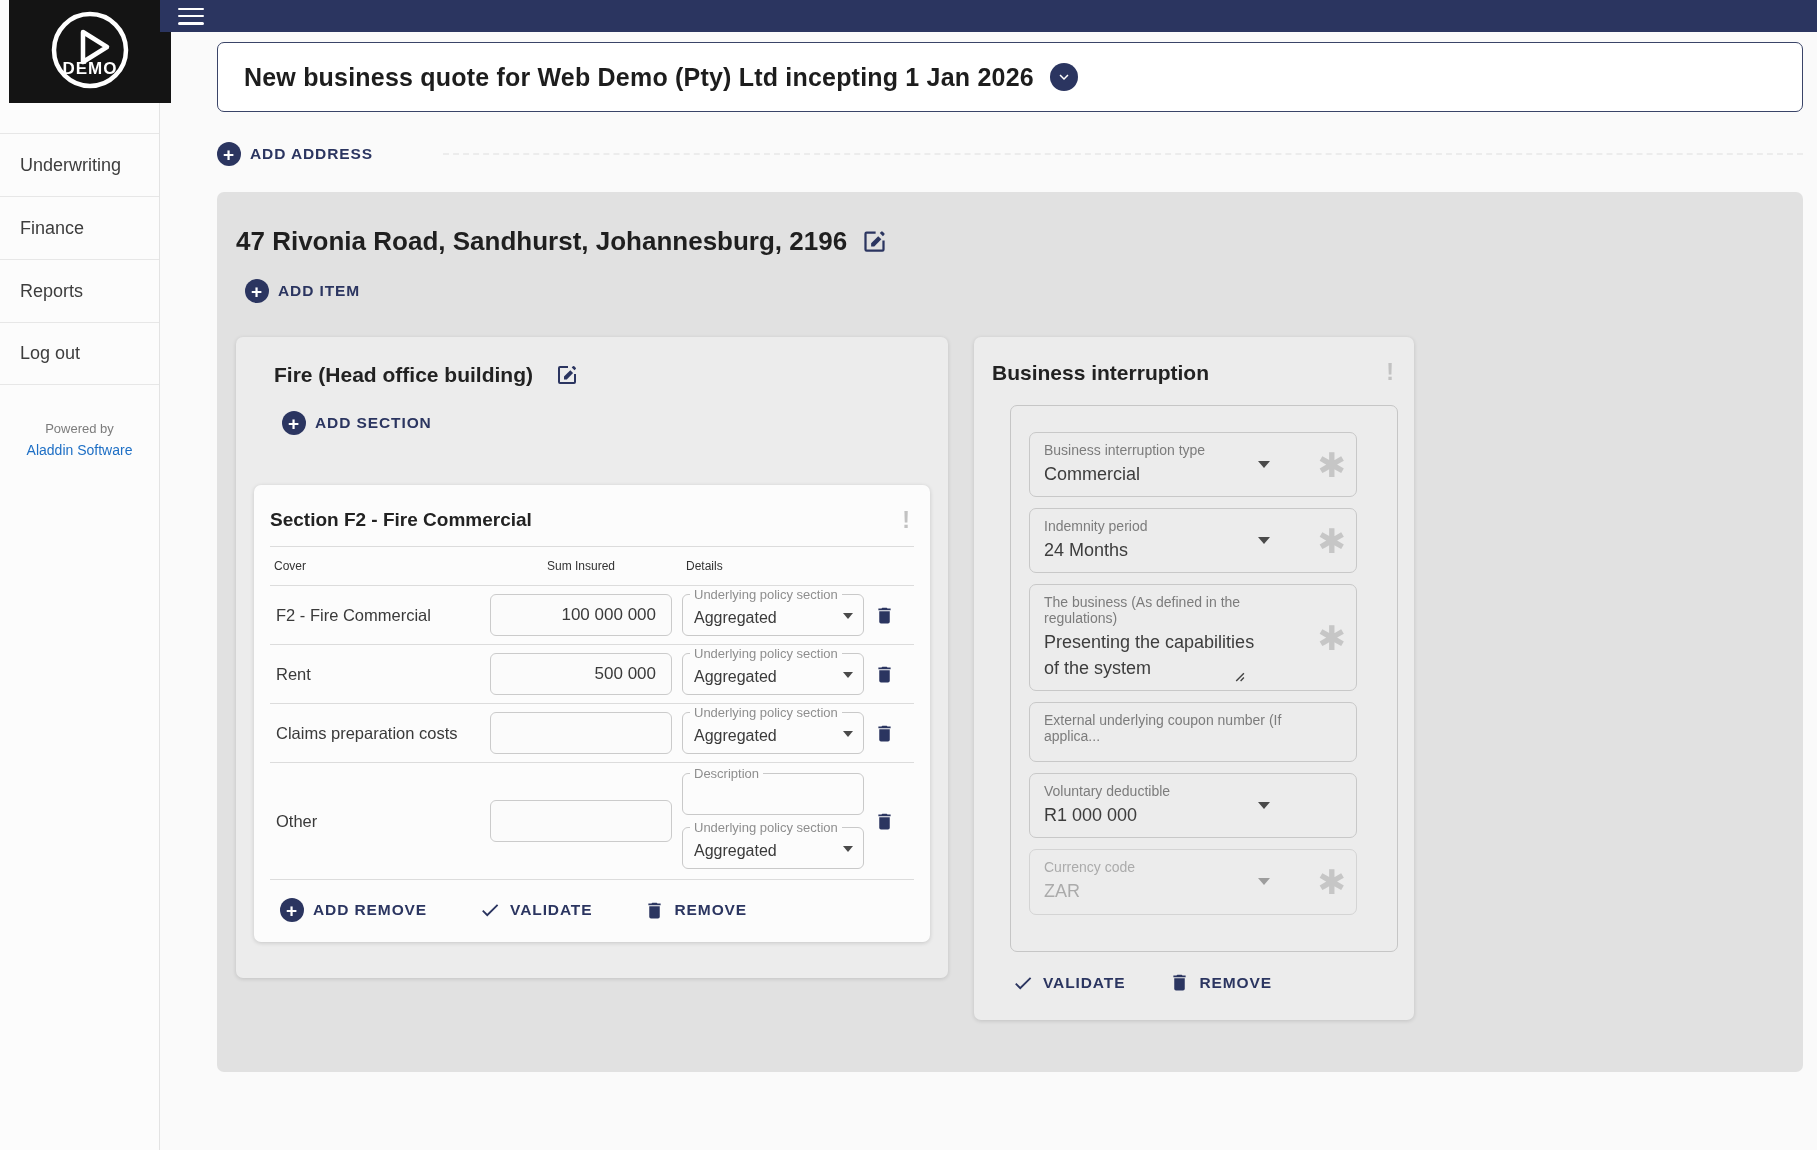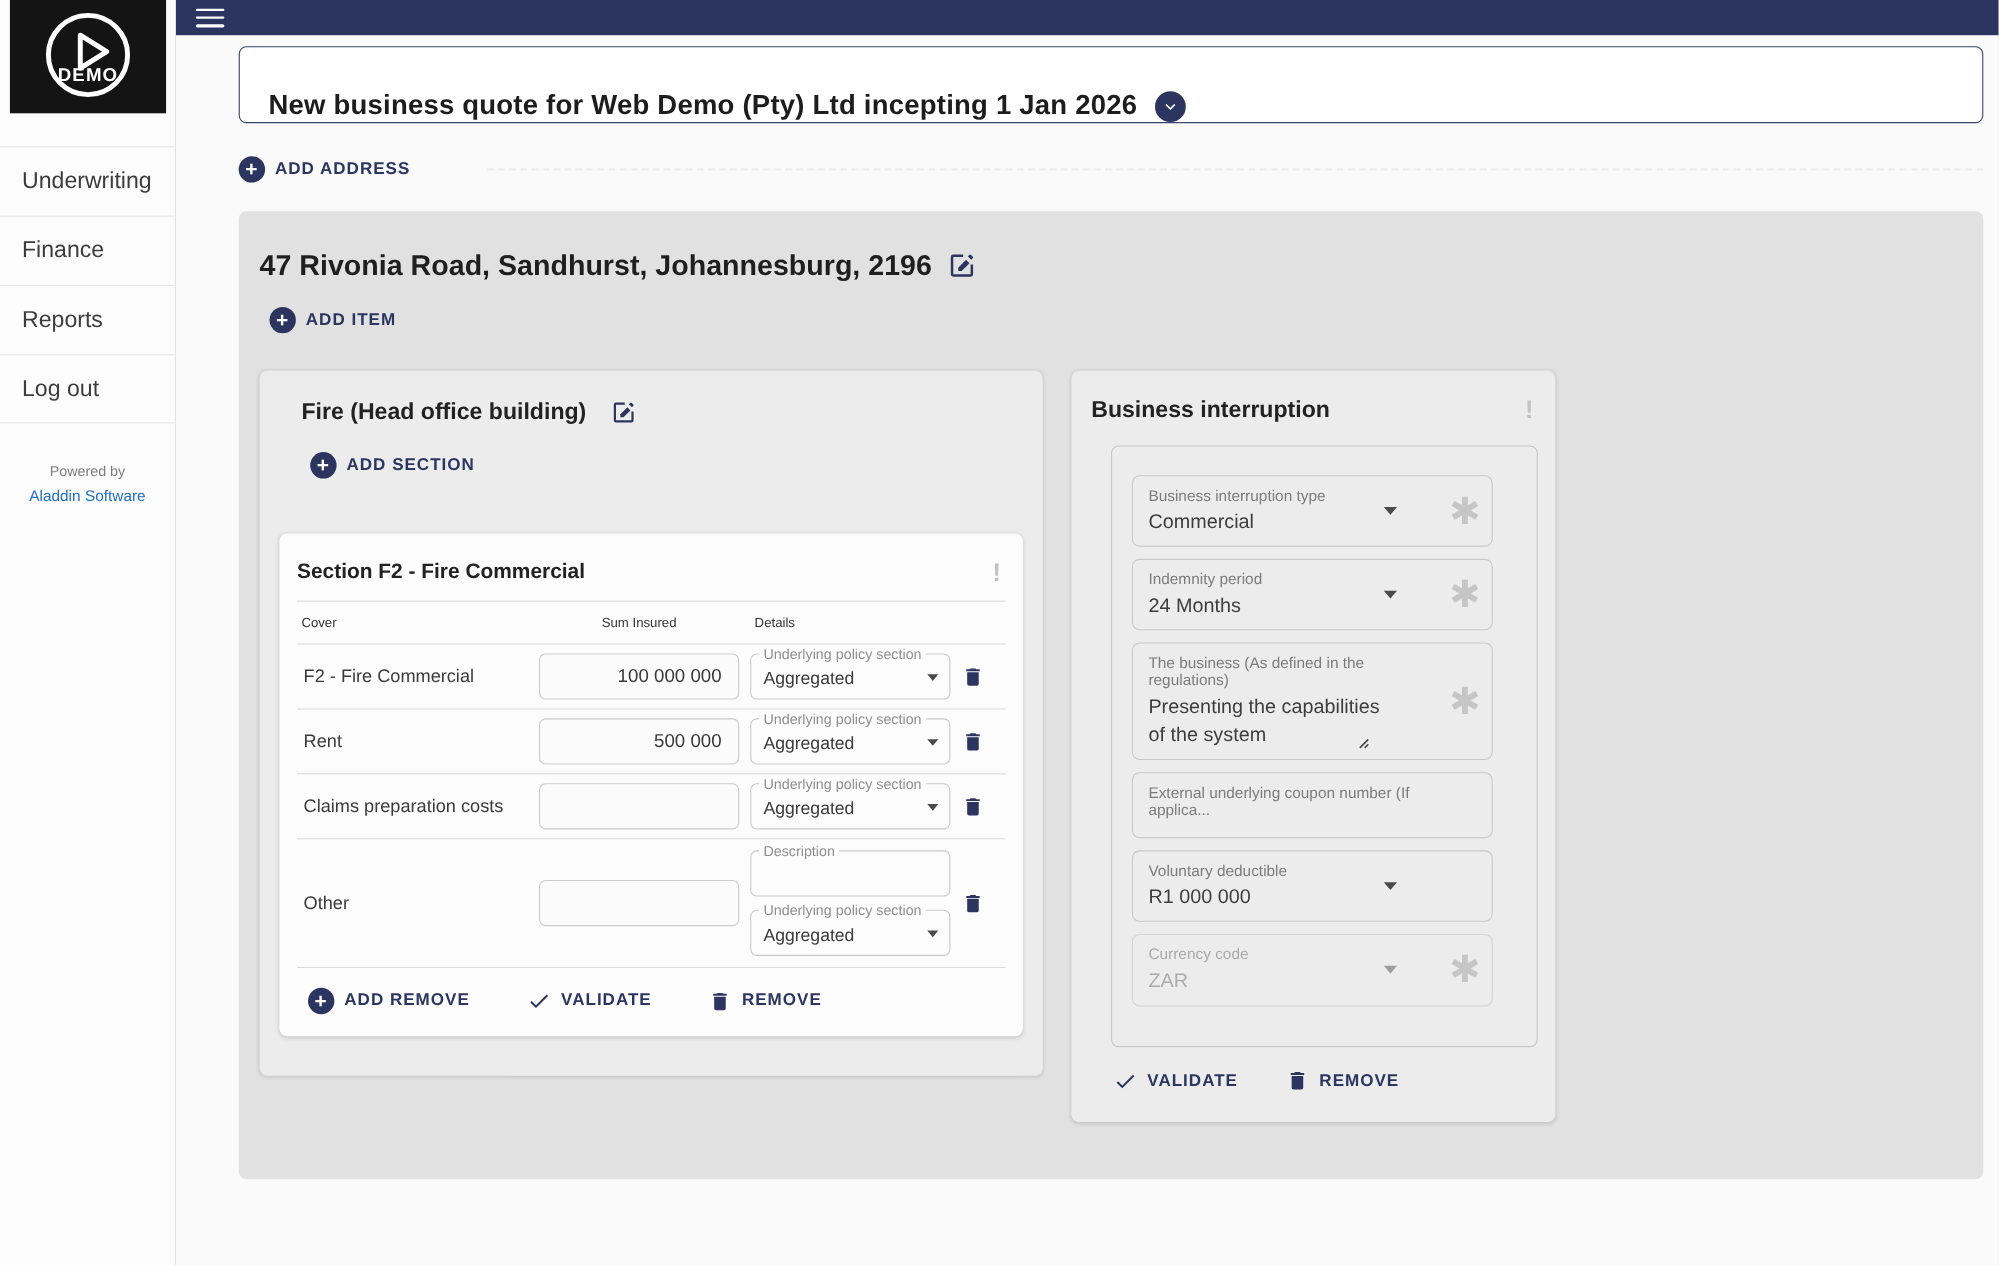--- a/index.html
+++ b/index.html
@@ -6,37 +6,37 @@
   html,body { margin:0; padding:0; }
   body {
     width:1817px; height:1150px; overflow:hidden;
     font-family:"Liberation Sans","DejaVu Sans",sans-serif;
     background:#fafafa; color:#2e2e2e;
   }
   .app { display:flex; width:100%; height:100%; }
 
   
   .sidebar { width:160px; background:#fcfcfc; border-right:1px solid #e3e3e3; flex-shrink:0; display:flex; flex-direction:column; }
-  .logo { margin:0 9px; width:142px; height:103px; background:#141414; display:flex; align-items:center; justify-content:center; cursor:pointer; }
+  .logo { margin:0 9px; width:162px; height:103px; background:#141414; display:flex; align-items:center; justify-content:center; cursor:pointer; }
   .nav { margin-top:30px; }
-  .nav-item { height:63px; display:flex; align-items:center; padding-left:20px; font-size:21px; color:#3d3d3d; border-top:1px solid #e7e7e7; cursor:pointer; }
+  .nav-item { height:63px; display:flex; align-items:center; padding-left:20px; font-size:18px; color:#3d3d3d; border-top:1px solid #e7e7e7; cursor:pointer; }
   .nav-item:last-child { border-bottom:1px solid #e7e7e7; }
   .powered { margin-top:36px; text-align:center; }
   .powered-label { font-size:13px; color:#7c7c7c; }
   .powered-link { font-size:14px; color:#1e6fc5; margin-top:6px; cursor:pointer; }
 
   
   .main { flex:1; display:flex; flex-direction:column; min-width:0; }
   .topbar { height:32px; background:#2b3560; display:flex; align-items:center; padding-left:18px; flex-shrink:0; }
   .hamburger { width:26px; height:17px; display:flex; flex-direction:column; justify-content:space-between; cursor:pointer; }
   .hamburger span { height:2.6px; background:#fff; border-radius:2px; }
 
   .content { padding:10px 14px 0 57px; }
 
-  .quote-header { background:#fff; border:1px solid #3a4468; border-radius:7px; height:70px; display:flex; align-items:flex-end; padding:0 26px; }
+  .quote-header { background:#fff; border:1px solid #3a4468; border-radius:7px; height:70px; display:flex; align-items:center; padding:0 26px; }
   .quote-title { font-size:25px; font-weight:700; color:#1d1d1d; margin:0; letter-spacing:.2px; }
   .chev-btn { width:28px; height:28px; border-radius:50%; background:#2b3560; border:none; margin-left:16px; display:flex; align-items:center; justify-content:center; cursor:pointer; flex-shrink:0; padding:0; }
 
   .text-btn { display:inline-flex; align-items:center; gap:9px; background:none; border:none; color:#2b3560; font-family:inherit; font-weight:700; font-size:15.5px; letter-spacing:.9px; cursor:pointer; padding:0; }
   .plus-circle { width:24px; height:24px; border-radius:50%; background:#2b3560; color:#fff; font-size:19px; font-weight:700; display:flex; align-items:center; justify-content:center; line-height:1; flex-shrink:0; }
 
   .add-address-row { margin-top:30px; display:flex; align-items:center; }
   .dashline { flex:1; margin-left:70px; border-top:2px dashed rgba(0,0,0,.055); }
 
   

